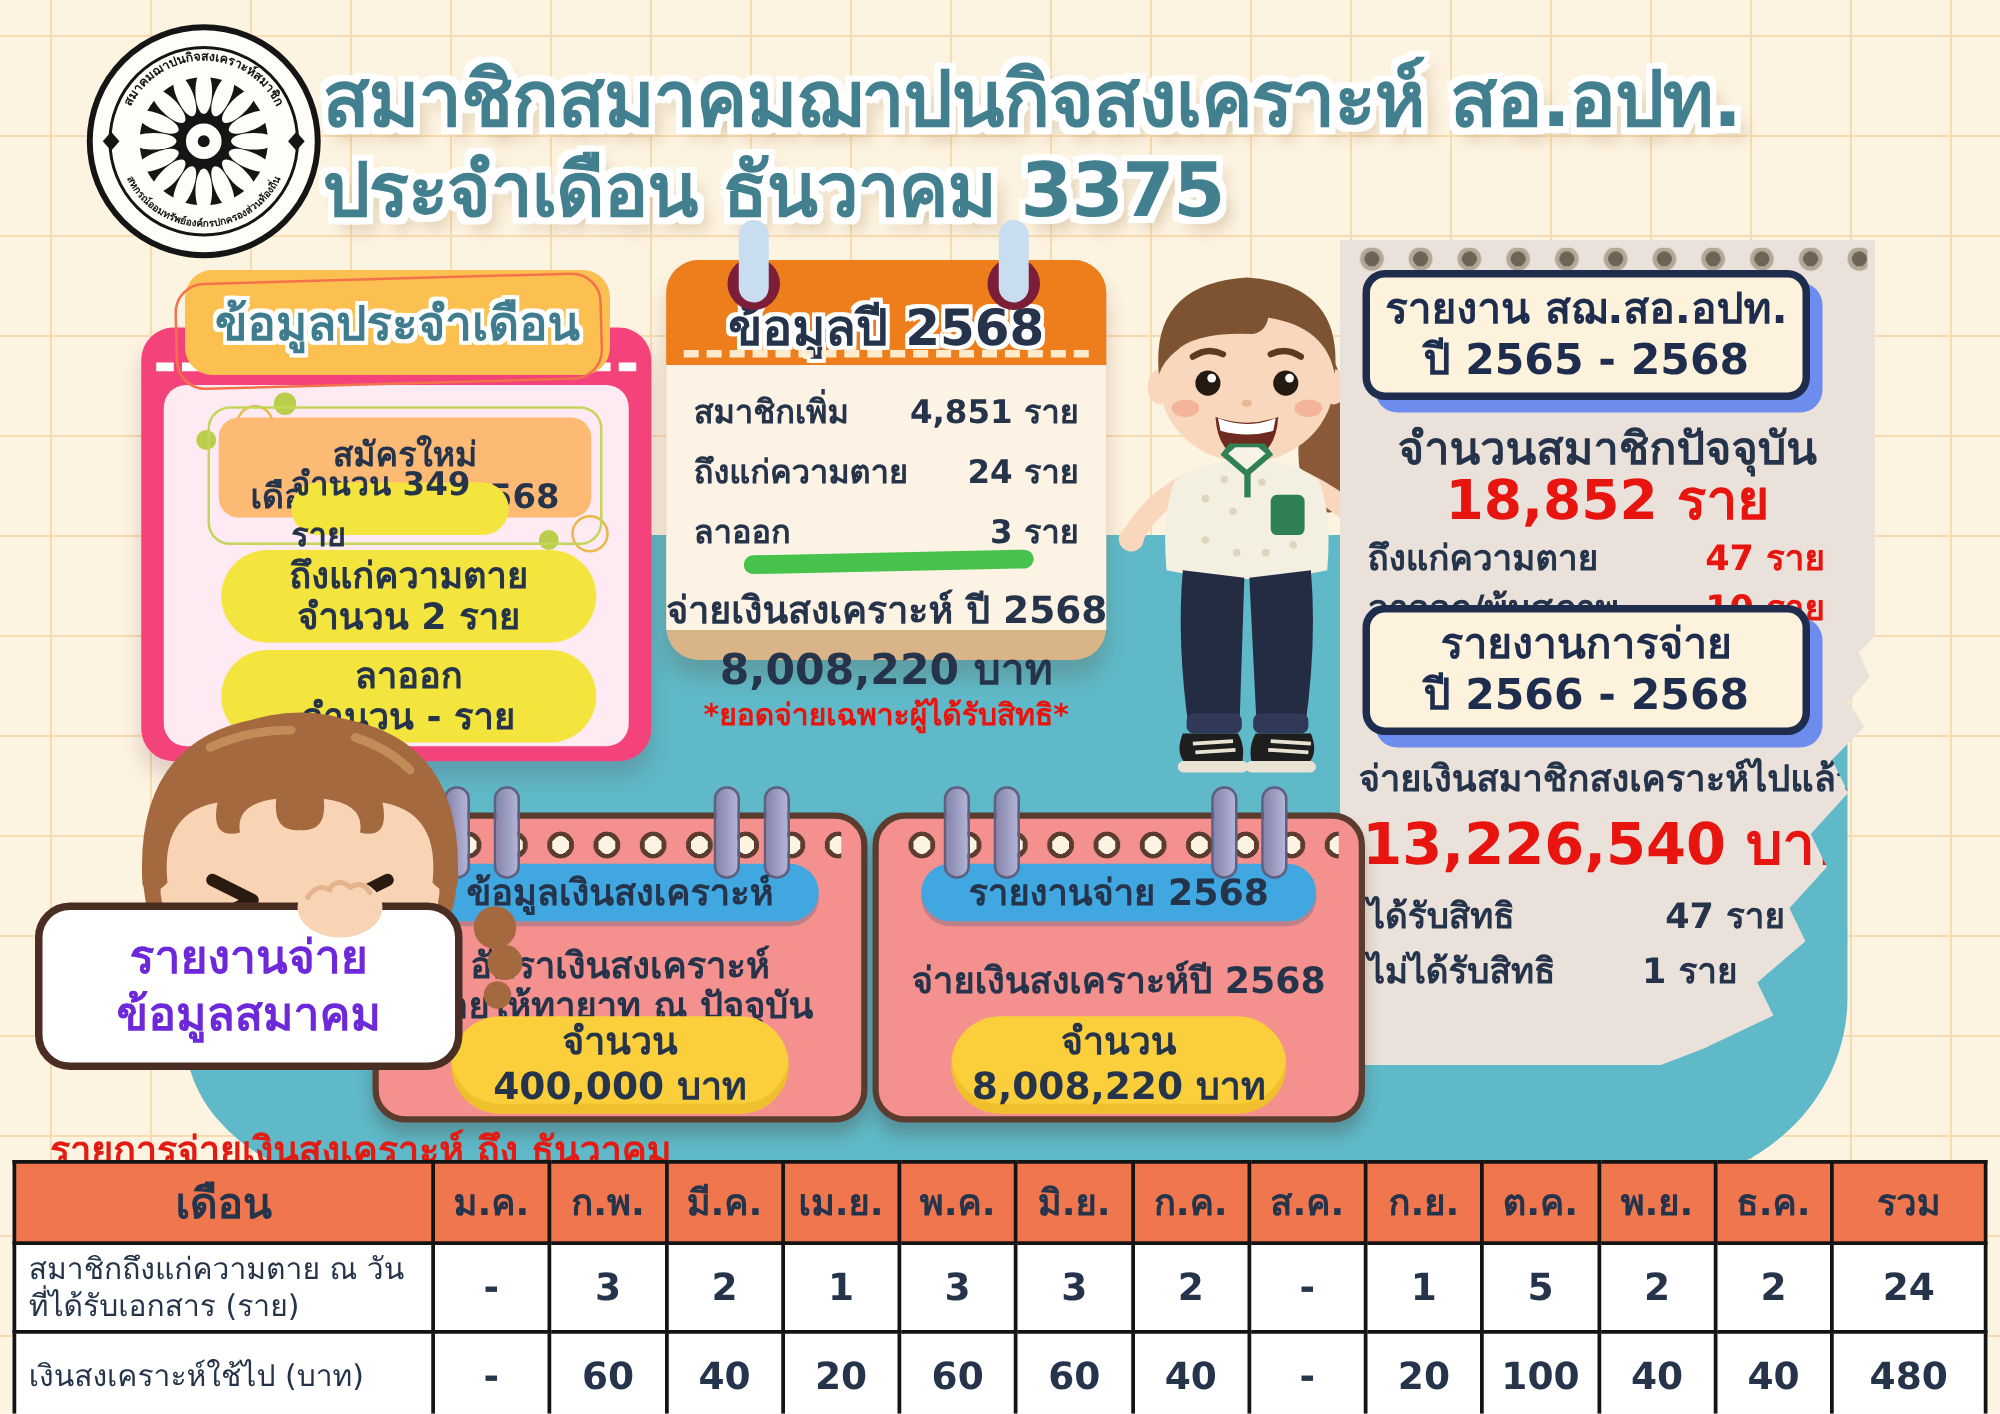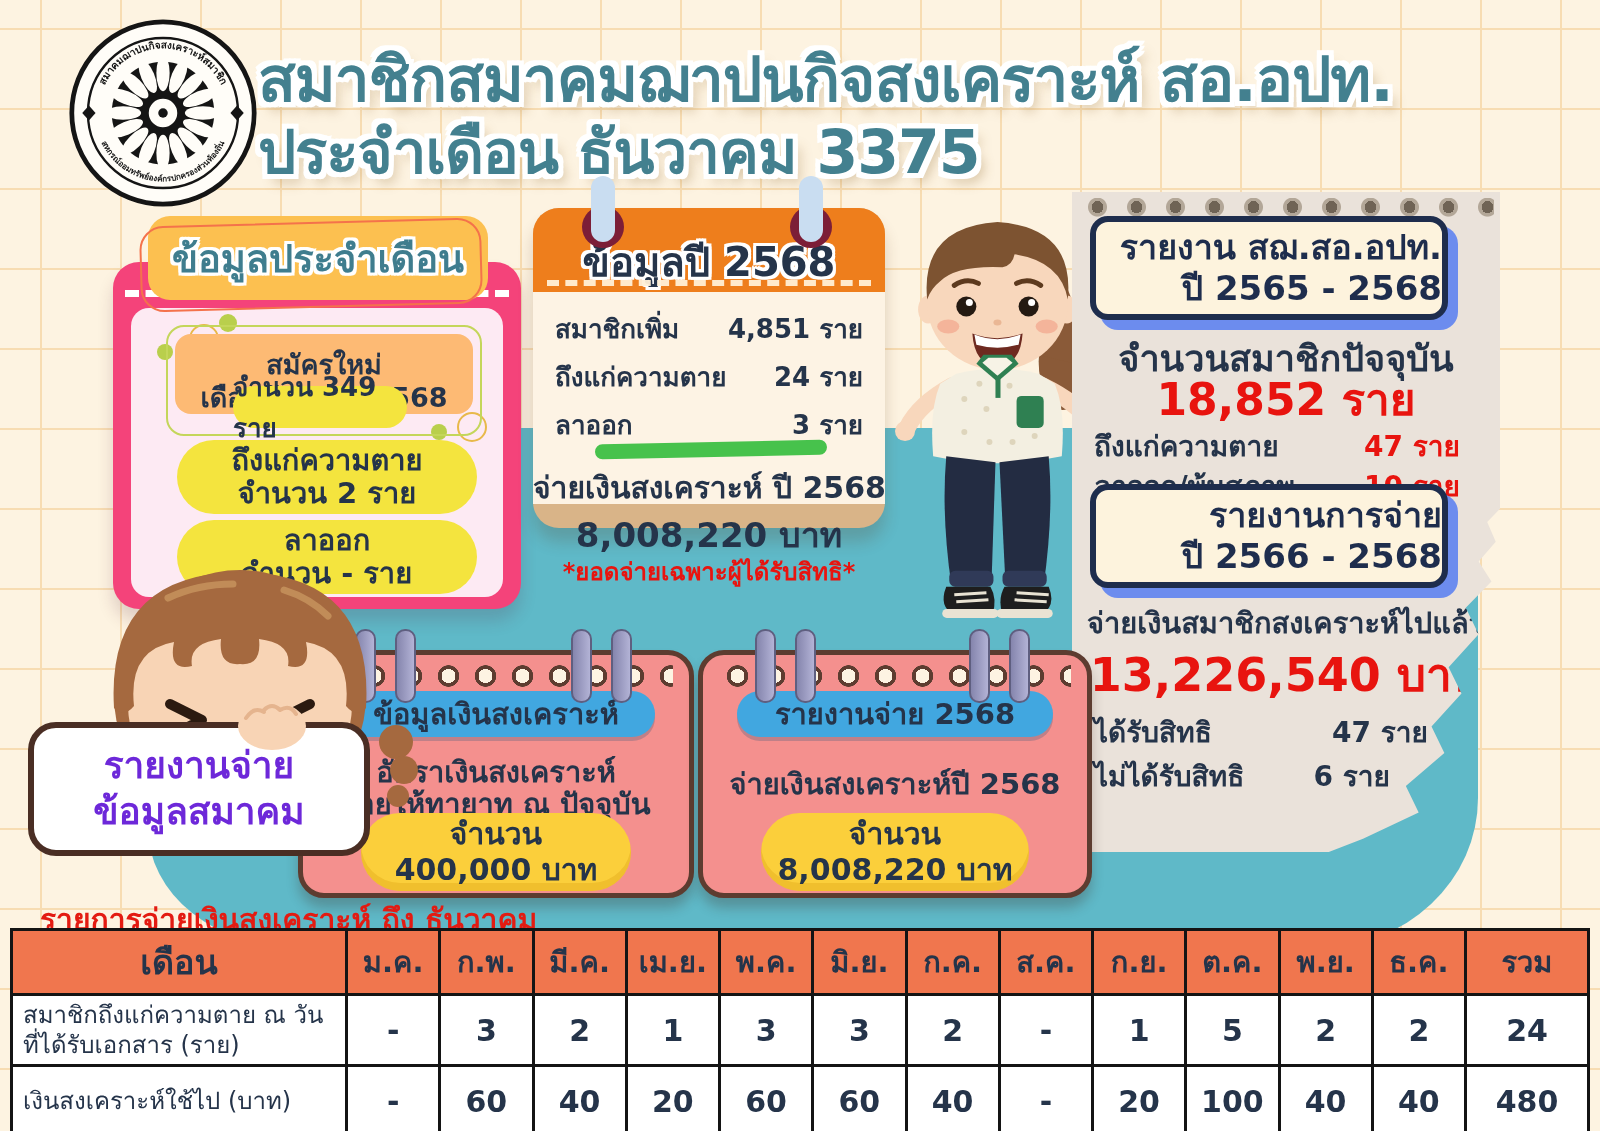--- a/index.html
+++ b/index.html
@@ -63,21 +63,21 @@
   #pay-note{position:absolute;width:100%;top:344px;font-size:24px;font-weight:bold;color:#e8140f;}
 
   
   #report-card{left:1072px;top:192px;width:428px;height:660px;background:#eae2da;
     clip-path:polygon(0 0,100% 0,100% 48%,97% 50%,99% 53%,95% 56%,98% 59%,92% 63%,95% 67%,88% 72%,91% 76%,84% 81%,87% 85%,78% 90%,81% 94%,68% 98%,60% 100%,0 100%);
     filter:drop-shadow(4px 6px 6px rgba(80,60,40,.25));}
   #paper-holes{position:absolute;left:6px;right:6px;top:6px;height:26px;
     background:radial-gradient(circle at 50% 35%,#6f6355 0 6px,#b3a798 6px 9px,rgba(0,0,0,0) 10px);
     background-size:39px 26px;background-repeat:repeat-x;}
   .report-box{position:absolute;left:18px;width:346px;background:#fdf3dd;border:6px solid #1e2d4d;border-radius:18px;
-    box-shadow:10px 10px 0 #6c8cee;display:flex;flex-direction:column;align-items:flex-end;justify-content:center;line-height:1.2;}
+    box-shadow:10px 10px 0 #6c8cee;display:flex;flex-direction:column;align-items:center;justify-content:center;line-height:1.2;}
   .report-box div{font-size:34px;font-weight:bold;color:#1e2d4d;white-space:nowrap;}
   #report-box1{top:24px;height:92px;}
   #report-box2{top:292px;height:92px;}
   .rep-row{position:absolute;left:22px;right:40px;display:flex;justify-content:space-between;font-size:28px;font-weight:bold;}
 
   
   #mascot-left{left:48px;top:546px;width:384px;height:305px;z-index:4;}
   #sign-box{left:28px;top:722px;width:330px;height:122px;background:#fff;border:6px solid #4a2e24;border-radius:28px;z-index:5;
     display:flex;flex-direction:column;align-items:center;justify-content:center;line-height:1.25;}
   #sign-box div{font-size:37px;font-weight:bold;color:#6d28d9;white-space:nowrap;}
@@ -282,21 +282,21 @@
       <div>ปี 2566 - 2568</div>
     </div>
     <div class="abs ctr navy nowrap" style="left:0;width:100%;top:408px;font-size:29px;font-weight:bold;">จ่ายเงินสมาชิกสงเคราะห์ไปแล้ว</div>
     <div class="abs ctr red nowrap" style="left:0;width:100%;top:446px;font-size:46px;font-weight:bold;">13,226,540 บาท</div>
     <div class="rep-row" style="top:518px;right:72px;">
       <span class="navy">ได้รับสิทธิ</span>
       <span class="navy">47 ราย</span>
     </div>
     <div class="rep-row" style="top:562px;right:110px;">
       <span class="navy">ไม่ได้รับสิทธิ</span>
-      <span class="navy">6 ราย</span>
+      <span class="navy">1 ราย</span>
     </div>
   </div>
 
   <svg id="mascot-left" class="abs" viewBox="0 0 384 305">
     <circle cx="36" cy="196" r="17" fill="#a5693f"></circle>
       <circle cx="28" cy="224" r="14" fill="#a5693f"></circle>
       <circle cx="34" cy="250" r="11" fill="#a5693f"></circle>
     <circle cx="348" cy="196" r="17" fill="#a5693f"></circle>
       <circle cx="356" cy="224" r="14" fill="#a5693f"></circle>
       <circle cx="350" cy="250" r="11" fill="#a5693f"></circle>

